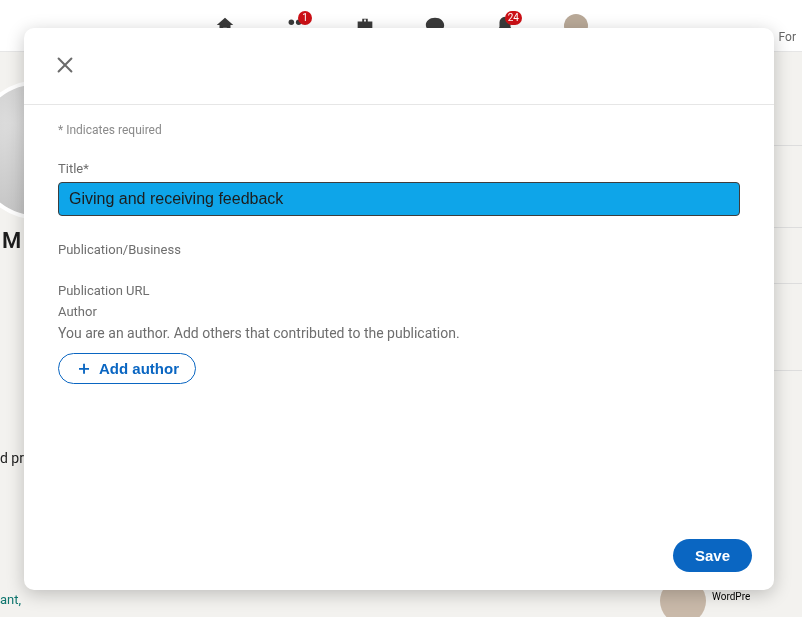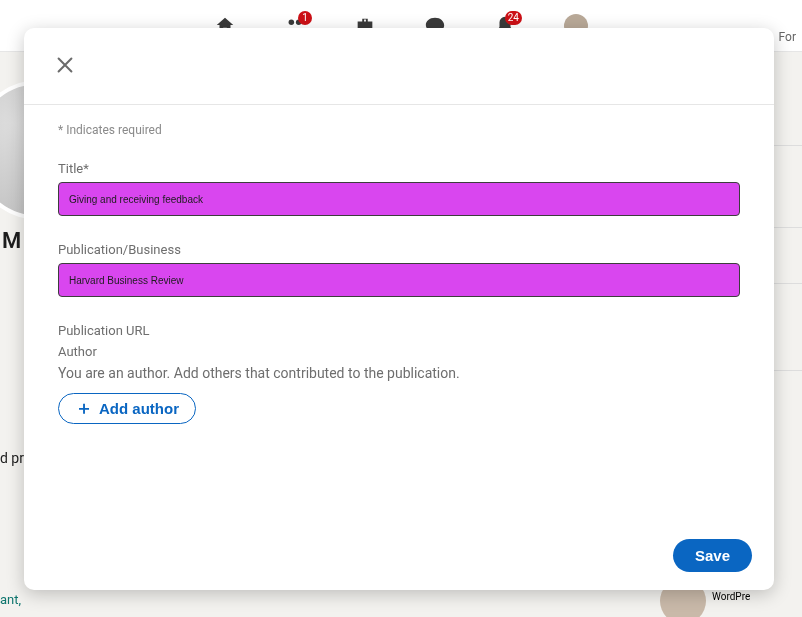--- a/index.html
+++ b/index.html
@@ -36,21 +36,21 @@
 
   
   .modal-body::-webkit-scrollbar { width:16px; }
   .modal-body::-webkit-scrollbar-track { background:#f0f0f0; }
   .modal-body::-webkit-scrollbar-thumb { background:#c2c2c2; border-radius:0; }
 
   .hint { font-size:12px; color:#8a8a8a; margin-bottom:24px; }
 
   .field { margin-bottom:26px; }
   .field-label { font-size:13px; color:#6e6e6e; margin-bottom:6px; display:block; }
-  .text-input { width:100%; height:34px; border:1px solid #3d3d3d; border-radius:4px; padding:0 10px; font-size:10px; color:#1d1d1d; background:#d946ef; outline:none; }
+  .text-input { width:100%; height:34px; border:1px solid #3d3d3d; border-radius:4px; padding:0 10px; font-size:16px; color:#1d1d1d; background:#0ea5e9; outline:none; }
   .highlight-box { border:2px solid #e7432b !important; }
 
   .author-sub { font-size:14px; color:#6e6e6e; margin-top:4px; margin-bottom:12px; }
   .add-author-btn { display:inline-flex; align-items:center; gap:6px; border:1px solid #0a66c2; color:#0a66c2; background:#fff; border-radius:18px; padding:6px 16px; font-size:15px; font-weight:600; cursor:pointer; }
   .add-author-btn .plus { font-size:18px; line-height:0; position:relative; top:-1px; }
 
   .modal-footer { padding:12px 22px 18px; display:flex; justify-content:flex-end; }
   .save-btn { background:#0a66c2; color:#fff; border:none; border-radius:20px; padding:8px 22px; font-size:15px; font-weight:600; cursor:pointer; }
 
 </style>
@@ -140,21 +140,20 @@
     <div class="modal-body">
       <div class="hint">* Indicates required</div>
 
       <div class="field">
         <label class="field-label">Title*</label>
         <input class="text-input" type="text" value="Giving and receiving feedback" style="">
       </div>
 
       <div class="field">
         <label class="field-label">Publication/Business</label>
-        <input class="text-input" type="text" value="Harvard Business Review" style="">
       </div>
 
 
       <div class="field" style="margin-bottom:6px">
         <label class="field-label">Publication URL</label>
 
       </div>
 
       <div class="field">
         <label class="field-label">Author</label>

